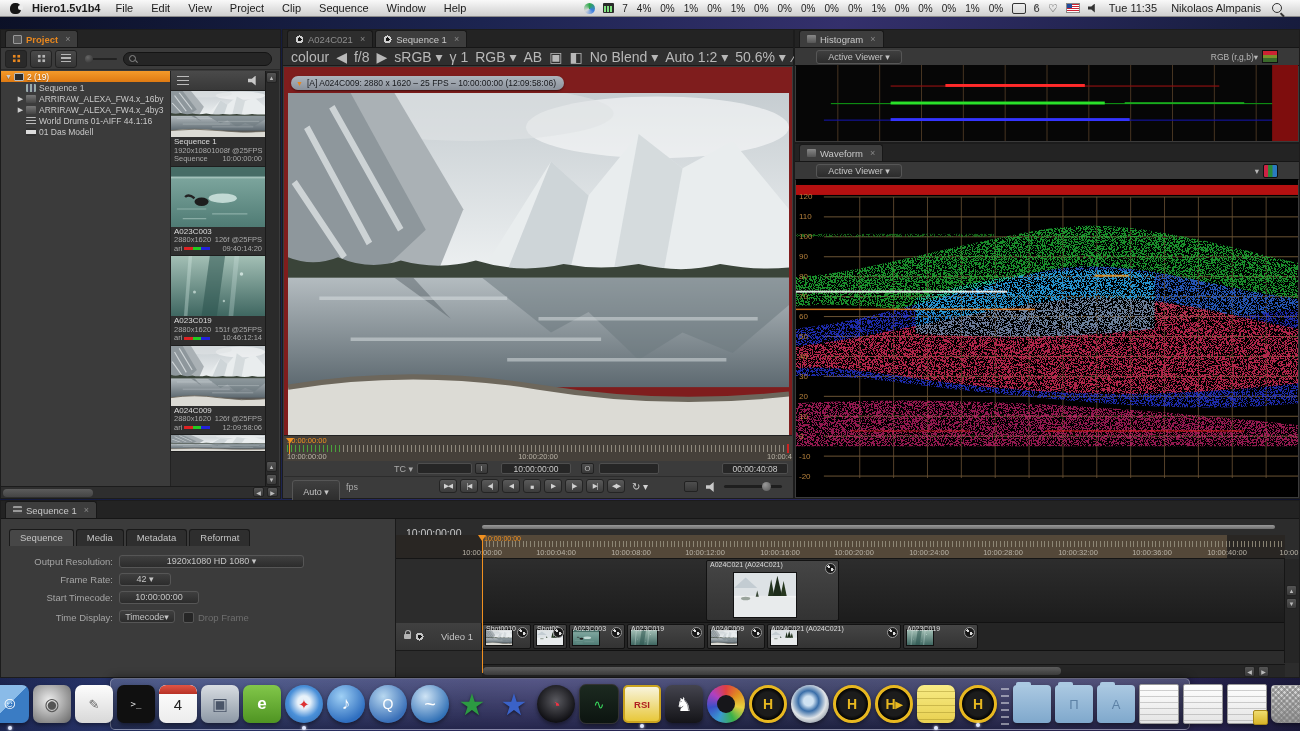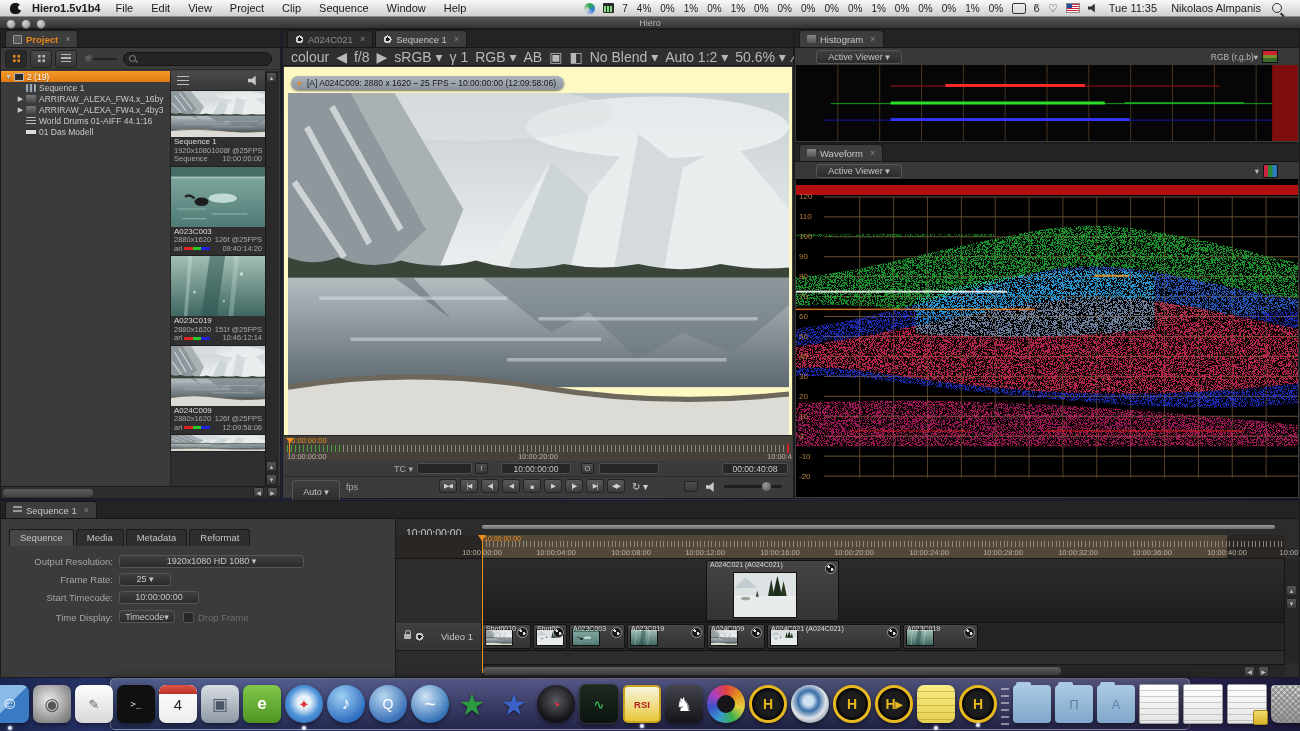--- a/index.html
+++ b/index.html
@@ -78,21 +78,21 @@
   .bm-row{display:flex;justify-content:space-between;font-size:7.5px;color:#a8a8a8;line-height:8.5px;white-space:nowrap}
   .bm-name{font-size:8px;color:#ddd}
   .rgbstrip{display:inline-block;width:26px;height:3px;background:linear-gradient(90deg,#d22 0 33%,#2c2 33% 66%,#22d 66%);vertical-align:middle}
   .binscroll{position:absolute;right:1px;top:41px;width:13px;bottom:12px;background:#2a2a2a;border-left:1px solid #1a1a1a}
   .sbtn{position:absolute;width:11px;height:11px;background:linear-gradient(#555,#3a3a3a);border:1px solid #222;border-radius:2px;color:#bbb;font-size:6px;display:flex;align-items:center;justify-content:center;box-sizing:border-box}
   .lh-scroll{position:absolute;left:0;bottom:0;height:12px;width:100%;background:#2e2e2e;border-top:1px solid #1c1c1c;box-sizing:border-box}
   .lh-handle{position:absolute;left:2px;top:2px;width:90px;height:8px;border-radius:4px;background:linear-gradient(#5c5c5c,#444)}
   
   .vtoolbar{height:18px;background:#2f2f2f;border-bottom:1px solid #1a1a1a;display:flex;align-items:center;gap:7px;padding:0 8px;font-size:14px;color:#b8b8b8;box-sizing:border-box}
   .vt-item{white-space:nowrap}
-  .viewer-area{position:absolute;left:1px;right:1px;top:37px;bottom:63px;background:#fef9c3;overflow:hidden}
+  .viewer-area{position:absolute;left:1px;right:1px;top:37px;bottom:63px;background:#7f1d1d;overflow:hidden}
   .vimage{position:absolute;left:4px;right:3px;top:26px;bottom:0}
   .infopill{position:absolute;left:7px;top:9px;height:14px;border-radius:7px;background:linear-gradient(#aeb5bd,#8a919b);display:flex;align-items:center;padding:0 8px 0 5px;font-size:8.5px;color:#16181c;z-index:5;box-shadow:0 1px 2px rgba(0,0,0,.5)}
   .infopill .tri{color:#e8871e;font-size:7px;margin-right:4px}
   .scrubbar{position:absolute;left:1px;right:1px;bottom:37px;height:26px;background:#45403a;border-top:1px solid #222;box-sizing:border-box}
   .scrub-tc{position:absolute;left:3px;top:0;font-size:7.5px;color:#f09020}
   .scrub-ticks{position:absolute;left:3px;right:3px;top:9px;height:7px;background:repeating-linear-gradient(90deg,#8f897d 0 1px,transparent 1px 4px)}
   .scrub-green{position:absolute;left:3px;top:9px;height:7px;width:56px;background:repeating-linear-gradient(90deg,#49a33c 0 1px,transparent 1px 4px)}
   .scrub-lbl{position:absolute;bottom:0;font-size:7.5px;color:#b9b3a7;white-space:nowrap}
   .playhead-v{position:absolute;left:5px;top:6px;width:1px;height:12px;background:#f09020}
   .playhead-v:before{content:"";position:absolute;left:-3.5px;top:-4px;border:4px solid transparent;border-top:5px solid #f09020}
@@ -232,28 +232,20 @@
           <span class="spk-ic"></span>
         </span>
         <span class="clock">Tue 11:35</span>
         <span class="user">Nikolaos Almpanis</span>
         <span class="mbicon">
           <span class="mag-ic"></span>
         </span>
       </div>
   </div>
 
-  <div class="titlebar">
-    <div class="tlights">
-      <span class="tl"></span>
-      <span class="tl"></span>
-      <span class="tl"></span>
-    </div>
-    <span class="wtitle">Hiero</span>
-  </div>
 
   <div class="panel" style="left:0;top:29px;width:281px;height:470px">
     <div class="tabstrip">
       <div class="tab">
         <span class="tabicon proj"></span>
         <span class="orange">Project</span>
         <span class="x">×</span>
       </div>
     </div>
     <div class="proj-toolbar">
@@ -723,21 +715,21 @@
     </div>
     <div style="position:absolute;left:0;top:18px;width:394px;bottom:0">
       <div id="seqsubtabs" style="position:absolute;left:8px;top:8px"><span class="subtab on">Sequence</span><span class="subtab">Media</span><span class="subtab">Metadata</span><span class="subtab">Reformat</span></div>
       <div id="seqfields">
           <div class="formrow" style="top: 34px; width: 390px;">
             <span class="flabel">Output Resolution:</span>
             <span class="dd" style="width: 185px; height: 13px;">1920x1080 HD 1080 ▾</span>
           </div>
           <div class="formrow" style="top: 52px; width: 390px;">
             <span class="flabel">Frame Rate:</span>
-            <span class="dd" style="width: 52px; height: 13px;">25 ▾</span>
+            <span class="dd" style="width: 52px; height: 13px;">42 ▾</span>
           </div>
           <div class="formrow" style="top: 70px; width: 390px;">
             <span class="flabel">Start Timecode:</span>
             <span class="dd" style="width: 80px; height: 13px;">10:00:00:00</span>
           </div>
           <div class="formrow" style="top: 88px; width: 390px; align-items: flex-end;">
             <span class="flabel">Time Display:</span>
             <span class="dd" style="width: 56px; height: 13px;">Timecode▾</span>
             <span class="chk"></span>
             <span class="dim">Drop Frame</span>

